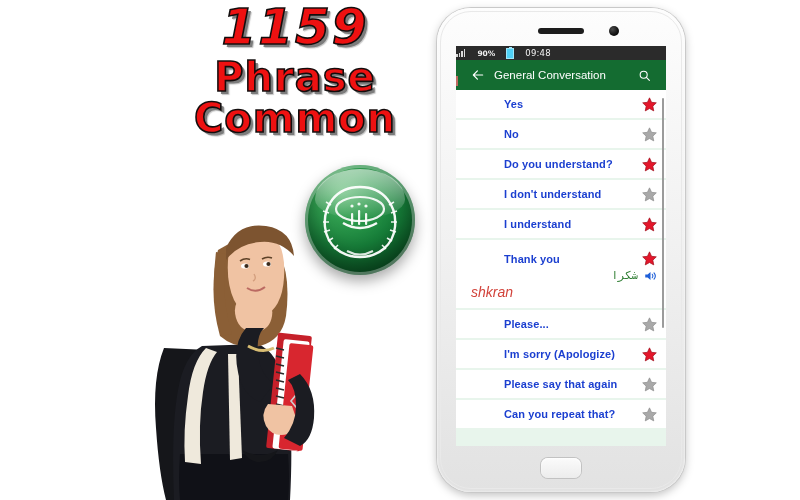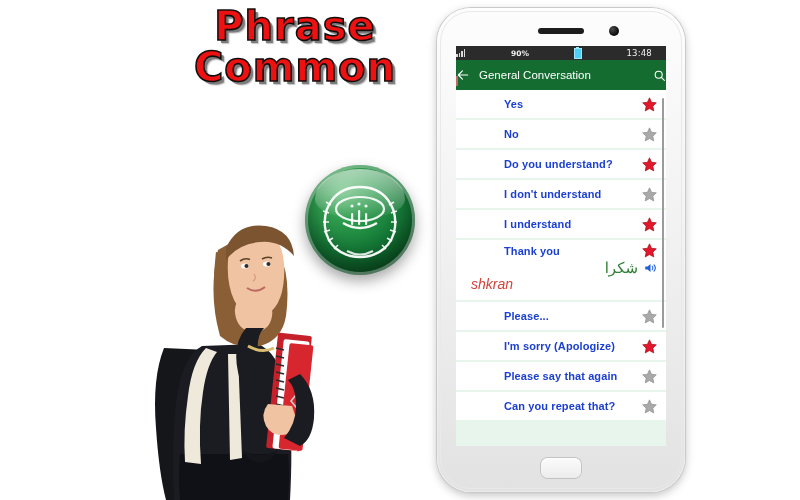--- a/index.html
+++ b/index.html
@@ -114,21 +114,21 @@
     overflow:hidden;
   }
   #screen-left-accent{
     position:absolute;left:0;top:30px;width:2px;height:10px;background:#c06a62;z-index:3;
   }
 
   
   #status-bar{
     height:14px;
     background:#2b2b2b;
-    display:flex;align-items:center;justify-content:space-between;
+    display:flex;align-items:center;justify-content:flex-start;
     padding-right:14px;
     gap:12px;
     color:#e8e8e8;
     font-size:8px;
     font-family:"DejaVu Sans", sans-serif;
   }
   .signal-bars{display:flex;align-items:flex-end;gap:1px;height:8px;}
   .signal-bars i{display:block;width:1.6px;background:#dcdcdc;}
   .signal-bars i:nth-child(1){height:3px}
   .signal-bars i:nth-child(2){height:4.5px}
@@ -143,21 +143,21 @@
   #battery-icon:after{
     content:"";position:absolute;left:1.5px;top:-2px;width:3px;height:1.5px;background:#9fe6f8;
   }
   #clock{font-size:8.5px;color:#f2f2f2;letter-spacing:.2px;}
 
   
   #app-bar{
     height:30px;
     background:#146c31;
     display:flex;align-items:center;
-    padding:0 0;
+    padding:0 15px;
     gap:9px;
   }
   #back-arrow{
     width:14px;height:14px;flex:none;color:#fff;
   }
   #app-title{
     color:#ffffff;
     font-size:11.5px;
     flex:1;
     white-space:nowrap;
@@ -177,21 +177,21 @@
     margin:0 0 2px 0;
     padding:0 8px;
     min-height:28px;
     display:flex;
     align-items:center;
     position:relative;
   }
   .phrase-row.expanded{
     min-height:58px;
     display:block;
-    padding-top:2px;
+    padding-top:10px;
   }
   .phrase-label{
     color:#1b3fd0;
     font-size:11px;
     font-weight:bold;
     flex:1;
     letter-spacing:.1px;
     margin-left:40px;
   }
   .star{
@@ -204,22 +204,22 @@
     display:flex;align-items:center;
   }
   .expanded-second{
     display:flex;align-items:center;justify-content:flex-end;
     gap:5px;
     margin-top:1px;
     height:15px;
   }
   .arabic-text{
     color:#2e7d32;
-    font-size:15px;
-    font-family:Liberation Serif, serif;
+    font-size:11px;
+    font-family:Liberation Mono, monospace;
     direction:rtl;
     text-align:center;
   }
   .speaker-icon{width:15px;height:14px;color:#1e5fd8;flex:none;}
   .translit{
     color:#d2423a;
     font-style:italic;
     font-size:14px;
     margin-top:1px;
     padding-left:7px;
@@ -230,20 +230,21 @@
   }
   #scrollbar-thumb{
     position:absolute;right:1px;top:8px;width:2px;height:230px;
     background:#9b9b9b;border-radius:1px;
   }
 </style>
 </head>
 <body>
 
 <div id="promo-title">
+  <div class="title-line title-number">1159</div>
   <div class="title-line title-big">Phrase Common</div>
 </div>
 
 <div id="flag-badge">
   <svg class="emblem" viewBox="0 0 110 110">
     <g fill="none" stroke="#ffffff" stroke-width="2.4" opacity="0.95">
       <path d="M55 22 C 30 22 18 42 20 62 C 22 80 36 92 55 92"></path>
       <path d="M55 22 C 80 22 92 42 90 62 C 88 80 74 92 55 92"></path>
     </g>
     <g stroke="#ffffff" stroke-width="1.5" opacity="0.9">
@@ -327,21 +328,21 @@
 
     <div id="status-bar">
       <span class="signal-bars">
         <i></i>
           <i></i>
           <i></i>
           <i></i>
       </span>
       <span id="battery-pct">90%</span>
       <span id="battery-icon"></span>
-      <span id="clock">13:48</span>
+      <span id="clock">09:48</span>
     </div>
 
     <div id="app-bar">
       <svg id="back-arrow" viewBox="0 0 24 24">
         <path d="M20 12 H5 M11 5 L4 12 L11 19" fill="none" stroke="currentColor" stroke-width="2" stroke-linecap="round" stroke-linejoin="round"></path>
       </svg>
       <span id="app-title">General Conversation</span>
       <svg id="search-icon" viewBox="0 0 24 24">
         <circle cx="10.5" cy="10.5" r="6.5" fill="none" stroke="currentColor" stroke-width="2"></circle>
         <path d="M15.5 15.5 L21 21" fill="none" stroke="currentColor" stroke-width="2" stroke-linecap="round"></path>

